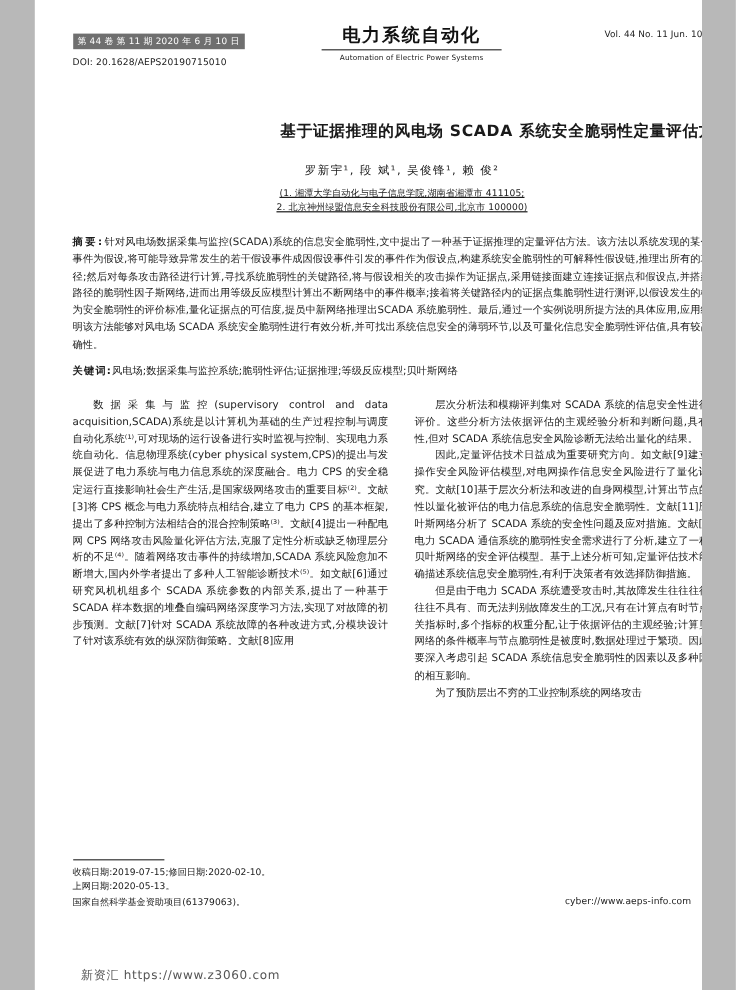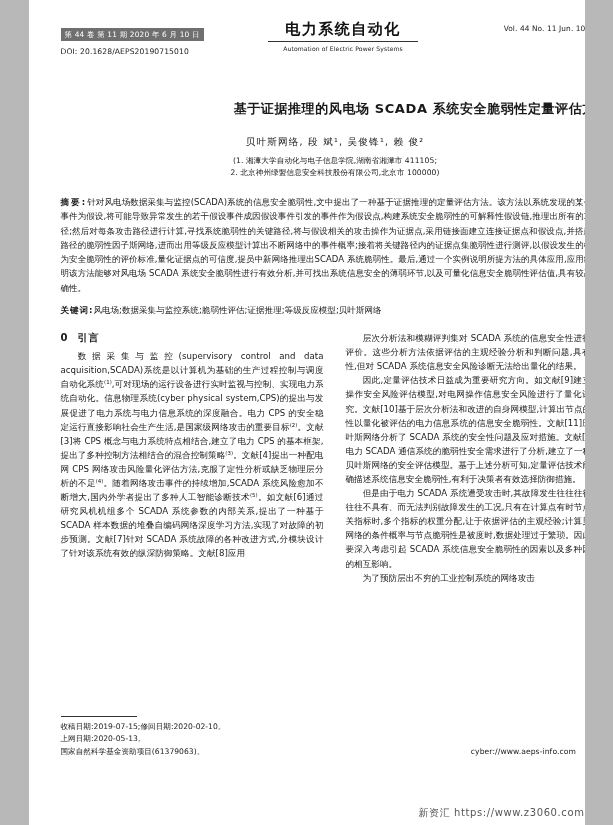--- a/index.html
+++ b/index.html
@@ -98,20 +98,21 @@
     font-size: 9.6px;
     margin-top: 18px;
     letter-spacing: 1.2px;
   }
   .affil {
     text-align: center;
     font-size: 7.6px;
     line-height: 12px;
     margin-top: 6px;
     letter-spacing: 0.1px;
+    text-decoration: underline;
   }
 
   
   .abstract {
     margin-top: 16px;
     font-size: 8.5px;
     line-height: 14.3px;
     text-align: justify;
     letter-spacing: 0.05px;
   }
@@ -170,21 +171,21 @@
     font-size: 7.6px;
   }
   .footer-right .url { margin-right: 22px; letter-spacing: 0.1px; }
   .footer-right .pg { font-size: 9px; }
 
   .bottom-brand {
     position: absolute;
     left: 0;
     right: 0;
     bottom: 5px;
-    text-align: right;
+    text-align: left;
     font-size: 10px;
     color: #555;
     letter-spacing: 0.6px;
     padding-left: 39px;
   }
 </style>
 </head>
 <body>
 
 <div class="page">
@@ -197,36 +198,33 @@
       </div>
       <div class="mh-center">
         <div class="mh-logo">电力系统自动化</div>
         <div class="mh-rule"></div>
         <div class="mh-logo-sub">Automation of Electric Power Systems</div>
       </div>
       <div class="mh-right">Vol. 44 No. 11 Jun. 10, 2020</div>
     </div>
 
     <div class="title">基于证据推理的风电场 SCADA 系统安全脆弱性定量评估方法</div>
-    <div class="authors">贝叶斯网络,  段    斌¹,  吴俊锋¹,  赖    俊²</div>
+    <div class="authors">罗新宇¹,  段    斌¹,  吴俊锋¹,  赖    俊²</div>
     <div class="affil">(1. 湘潭大学自动化与电子信息学院,湖南省湘潭市 411105;</div>
     <div class="affil" style="margin-top:0">2. 北京神州绿盟信息安全科技股份有限公司,北京市 100000)</div>
 
     <div class="abstract">
       <span class="lead">摘要:</span><span>针对风电场数据采集与监控(SCADA)系统的信息安全脆弱性,文中提出了一种基于证据推理的定量评估方法。该方法以系统发现的某个异常事件为假设,将可能导致异常发生的若干假设事件成因假设事件引发的事件作为假设点,构建系统安全脆弱性的可解释性假设链,推理出所有的攻击路径;然后对每条攻击路径进行计算,寻找系统脆弱性的关键路径,将与假设相关的攻击操作为证据点,采用链接面建立连接证据点和假设点,并搭建每条路径的脆弱性因子斯网络,进而出用等级反应模型计算出不断网络中的事件概率;接着将关键路径内的证据点集脆弱性进行测评,以假设发生的概率作为安全脆弱性的评价标准,量化证据点的可信度,提员中新网络推理出SCADA 系统脆弱性。最后,通过一个实例说明所提方法的具体应用,应用结果表明该方法能够对风电场 SCADA 系统安全脆弱性进行有效分析,并可找出系统信息安全的薄弱环节,以及可量化信息安全脆弱性评估值,具有较高的正确性。</span>
     </div>
     <div class="keywords">
       <span class="lead">关键词:</span><span>风电场;数据采集与监控系统;脆弱性评估;证据推理;等级反应模型;贝叶斯网络</span>
     </div>
 
     <div class="columns">
       <div class="col">
-        <div class="sec-head">
-          <span>0</span>&nbsp;&nbsp;<span>引言</span>
-        </div>
         <p class="para">数据采集与监控(supervisory control and data acquisition,SCADA)系统是以计算机为基础的生产过程控制与调度自动化系统⁽¹⁾,可对现场的运行设备进行实时监视与控制、实现电力系统自动化。信息物理系统(cyber physical system,CPS)的提出与发展促进了电力系统与电力信息系统的深度融合。电力 CPS 的安全稳定运行直接影响社会生产生活,是国家级网络攻击的重要目标⁽²⁾。文献[3]将 CPS 概念与电力系统特点相结合,建立了电力 CPS 的基本框架,提出了多种控制方法相结合的混合控制策略⁽³⁾。文献[4]提出一种配电网 CPS 网络攻击风险量化评估方法,克服了定性分析或缺乏物理层分析的不足⁽⁴⁾。随着网络攻击事件的持续增加,SCADA 系统风险愈加不断增大,国内外学者提出了多种人工智能诊断技术⁽⁵⁾。如文献[6]通过研究风机机组多个 SCADA 系统参数的内部关系,提出了一种基于 SCADA 样本数据的堆叠自编码网络深度学习方法,实现了对故障的初步预测。文献[7]针对 SCADA 系统故障的各种改进方式,分模块设计了针对该系统有效的纵深防御策略。文献[8]应用</p>
       </div>
       <div class="col">
         <p class="para">层次分析法和模糊评判集对 SCADA 系统的信息安全性进行综合评价。这些分析方法依据评估的主观经验分析和判断问题,具有实用性,但对 SCADA 系统信息安全风险诊断无法给出量化的结果。</p>
         <p class="para">因此,定量评估技术日益成为重要研究方向。如文献[9]建立调度操作安全风险评估模型,对电网操作信息安全风险进行了量化评估研究。文献[10]基于层次分析法和改进的自身网模型,计算出节点的脆弱性以量化被评估的电力信息系统的信息安全脆弱性。文献[11]应用贝叶斯网络分析了 SCADA 系统的安全性问题及应对措施。文献[12]对电力 SCADA 通信系统的脆弱性安全需求进行了分析,建立了一种基于贝叶斯网络的安全评估模型。基于上述分析可知,定量评估技术能够准确描述系统信息安全脆弱性,有利于决策者有效选择防御措施。</p>
         <p class="para">但是由于电力 SCADA 系统遭受攻击时,其故障发生往往往往因为往往不具有、而无法判别故障发生的工况,只有在计算点有时节点的相关指标时,多个指标的权重分配,让于依据评估的主观经验;计算贝叶斯网络的条件概率与节点脆弱性是被度时,数据处理过于繁琐。因此有必要深入考虑引起 SCADA 系统信息安全脆弱性的因素以及多种因素间的相互影响。</p>
         <p class="para">为了预防层出不穷的工业控制系统的网络攻击</p>
       </div>
     </div>
 

